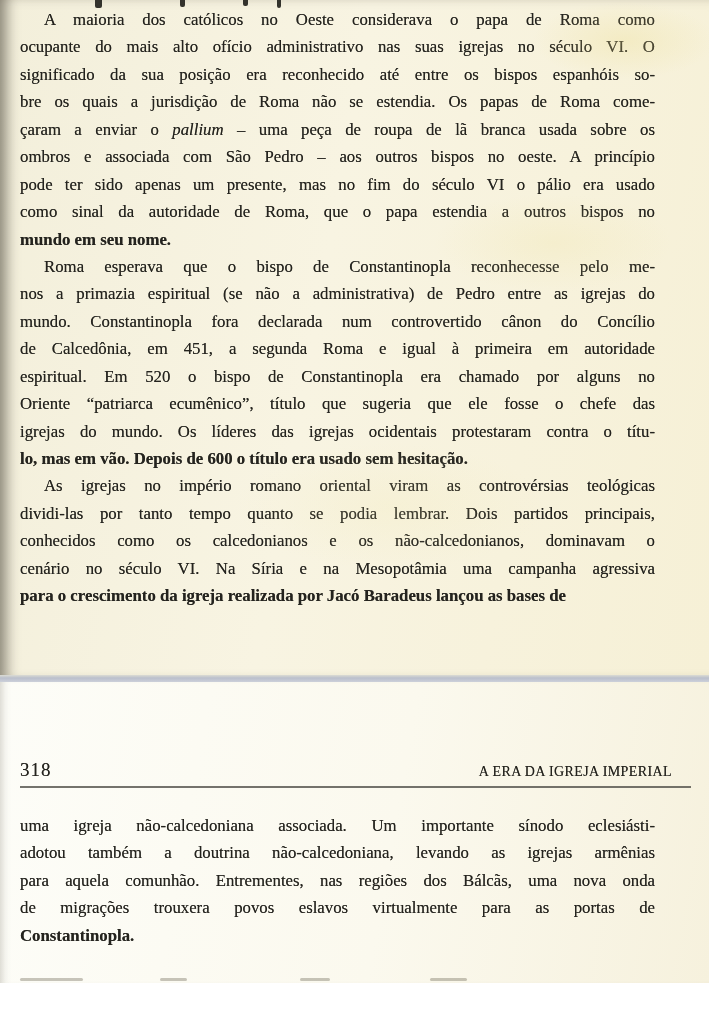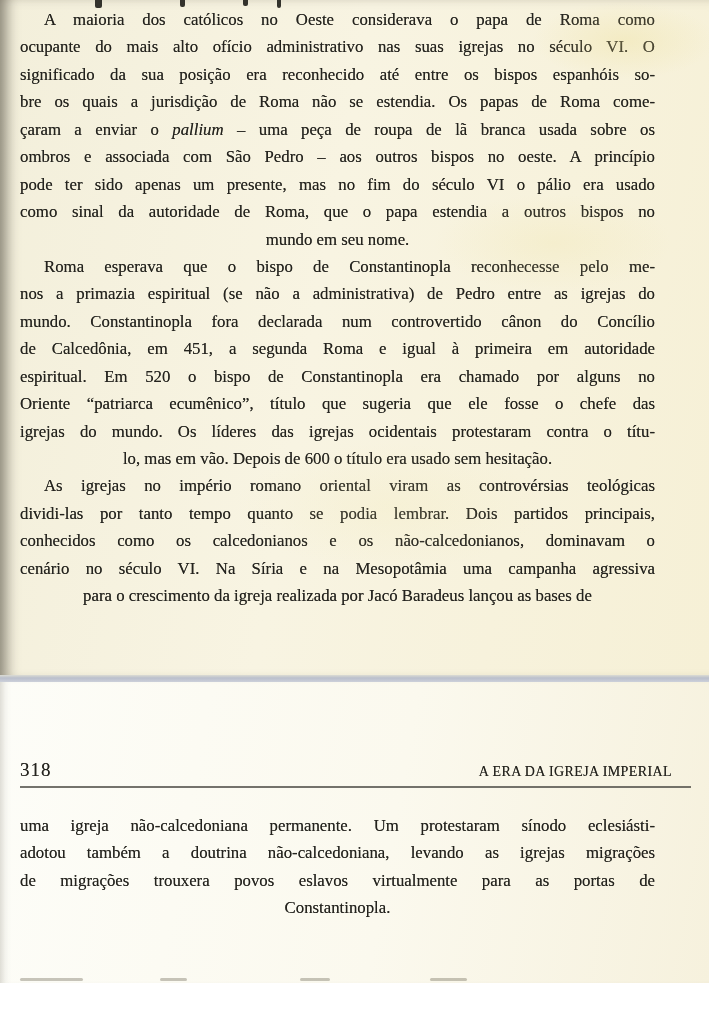--- a/index.html
+++ b/index.html
@@ -36,21 +36,21 @@
   }
   .textcol{position:absolute;left:20px;width:635px;}
   #p1-text{top:6px;}
   #p2-text{top:130px;}
   .line{
     height:27.45px;line-height:27.45px;overflow:hidden;
     text-align:justify;font-size:16.8px;color:var(--text_ink,#24231e);
     text-shadow:0 0 .5px rgba(36,35,30,.65);
   }
   .line::after{content:"";display:inline-block;width:100%;}
-  .line.last{text-align:center;}
+  .line.last{text-align:left;font-weight:bold;}
   .line.last::after{content:none;}
   .line.indent{text-indent:24px;}
   #pg-header{
     position:absolute;left:20px;right:37px;top:78px;
     display:flex;justify-content:space-between;align-items:baseline;
     color:var(--text_ink,#24231e);
   }
   #pg-num{font-size:19px;line-height:1;letter-spacing:1px;text-shadow:0 0 .5px rgba(36,35,30,.6);}
   #run-title{font-size:14px;line-height:1;letter-spacing:.4px;text-shadow:0 0 .5px rgba(36,35,30,.6);}
   #header-rule{
@@ -99,22 +99,23 @@
 
 <div id="gap"></div>
 
 <div id="page2" class="page">
   <div id="pg-header">
     <span id="pg-num">318</span>
     <span id="run-title">A ERA DA IGREJA IMPERIAL</span>
   </div>
   <div id="header-rule"></div>
   <div id="p2-text" class="textcol">
-      <div class="line">uma igreja não-calcedoniana permanente. Um protestaram sínodo eclesiásti-</div>
-      <div class="line">adotou também a doutrina não-calcedoniana, levando as igrejas migrações</div>
+      <div class="line">uma igreja não-calcedoniana associada. Um importante sínodo eclesiásti-</div>
+      <div class="line">adotou também a doutrina não-calcedoniana, levando as igrejas armênias</div>
+      <div class="line">para aquela comunhão. Entrementes, nas regiões dos Bálcãs, uma nova onda</div>
       <div class="line">de migrações trouxera povos eslavos virtualmente para as portas de</div>
       <div class="line last">Constantinopla.</div>
     </div>
   <div id="bottom-marks">
       <span class="bmark" style="left: 20px; width: 63px;"></span>
       <span class="bmark" style="left: 160px; width: 27px;"></span>
       <span class="bmark" style="left: 300px; width: 30px;"></span>
       <span class="bmark" style="left: 430px; width: 37px;"></span>
     </div>
 </div>

